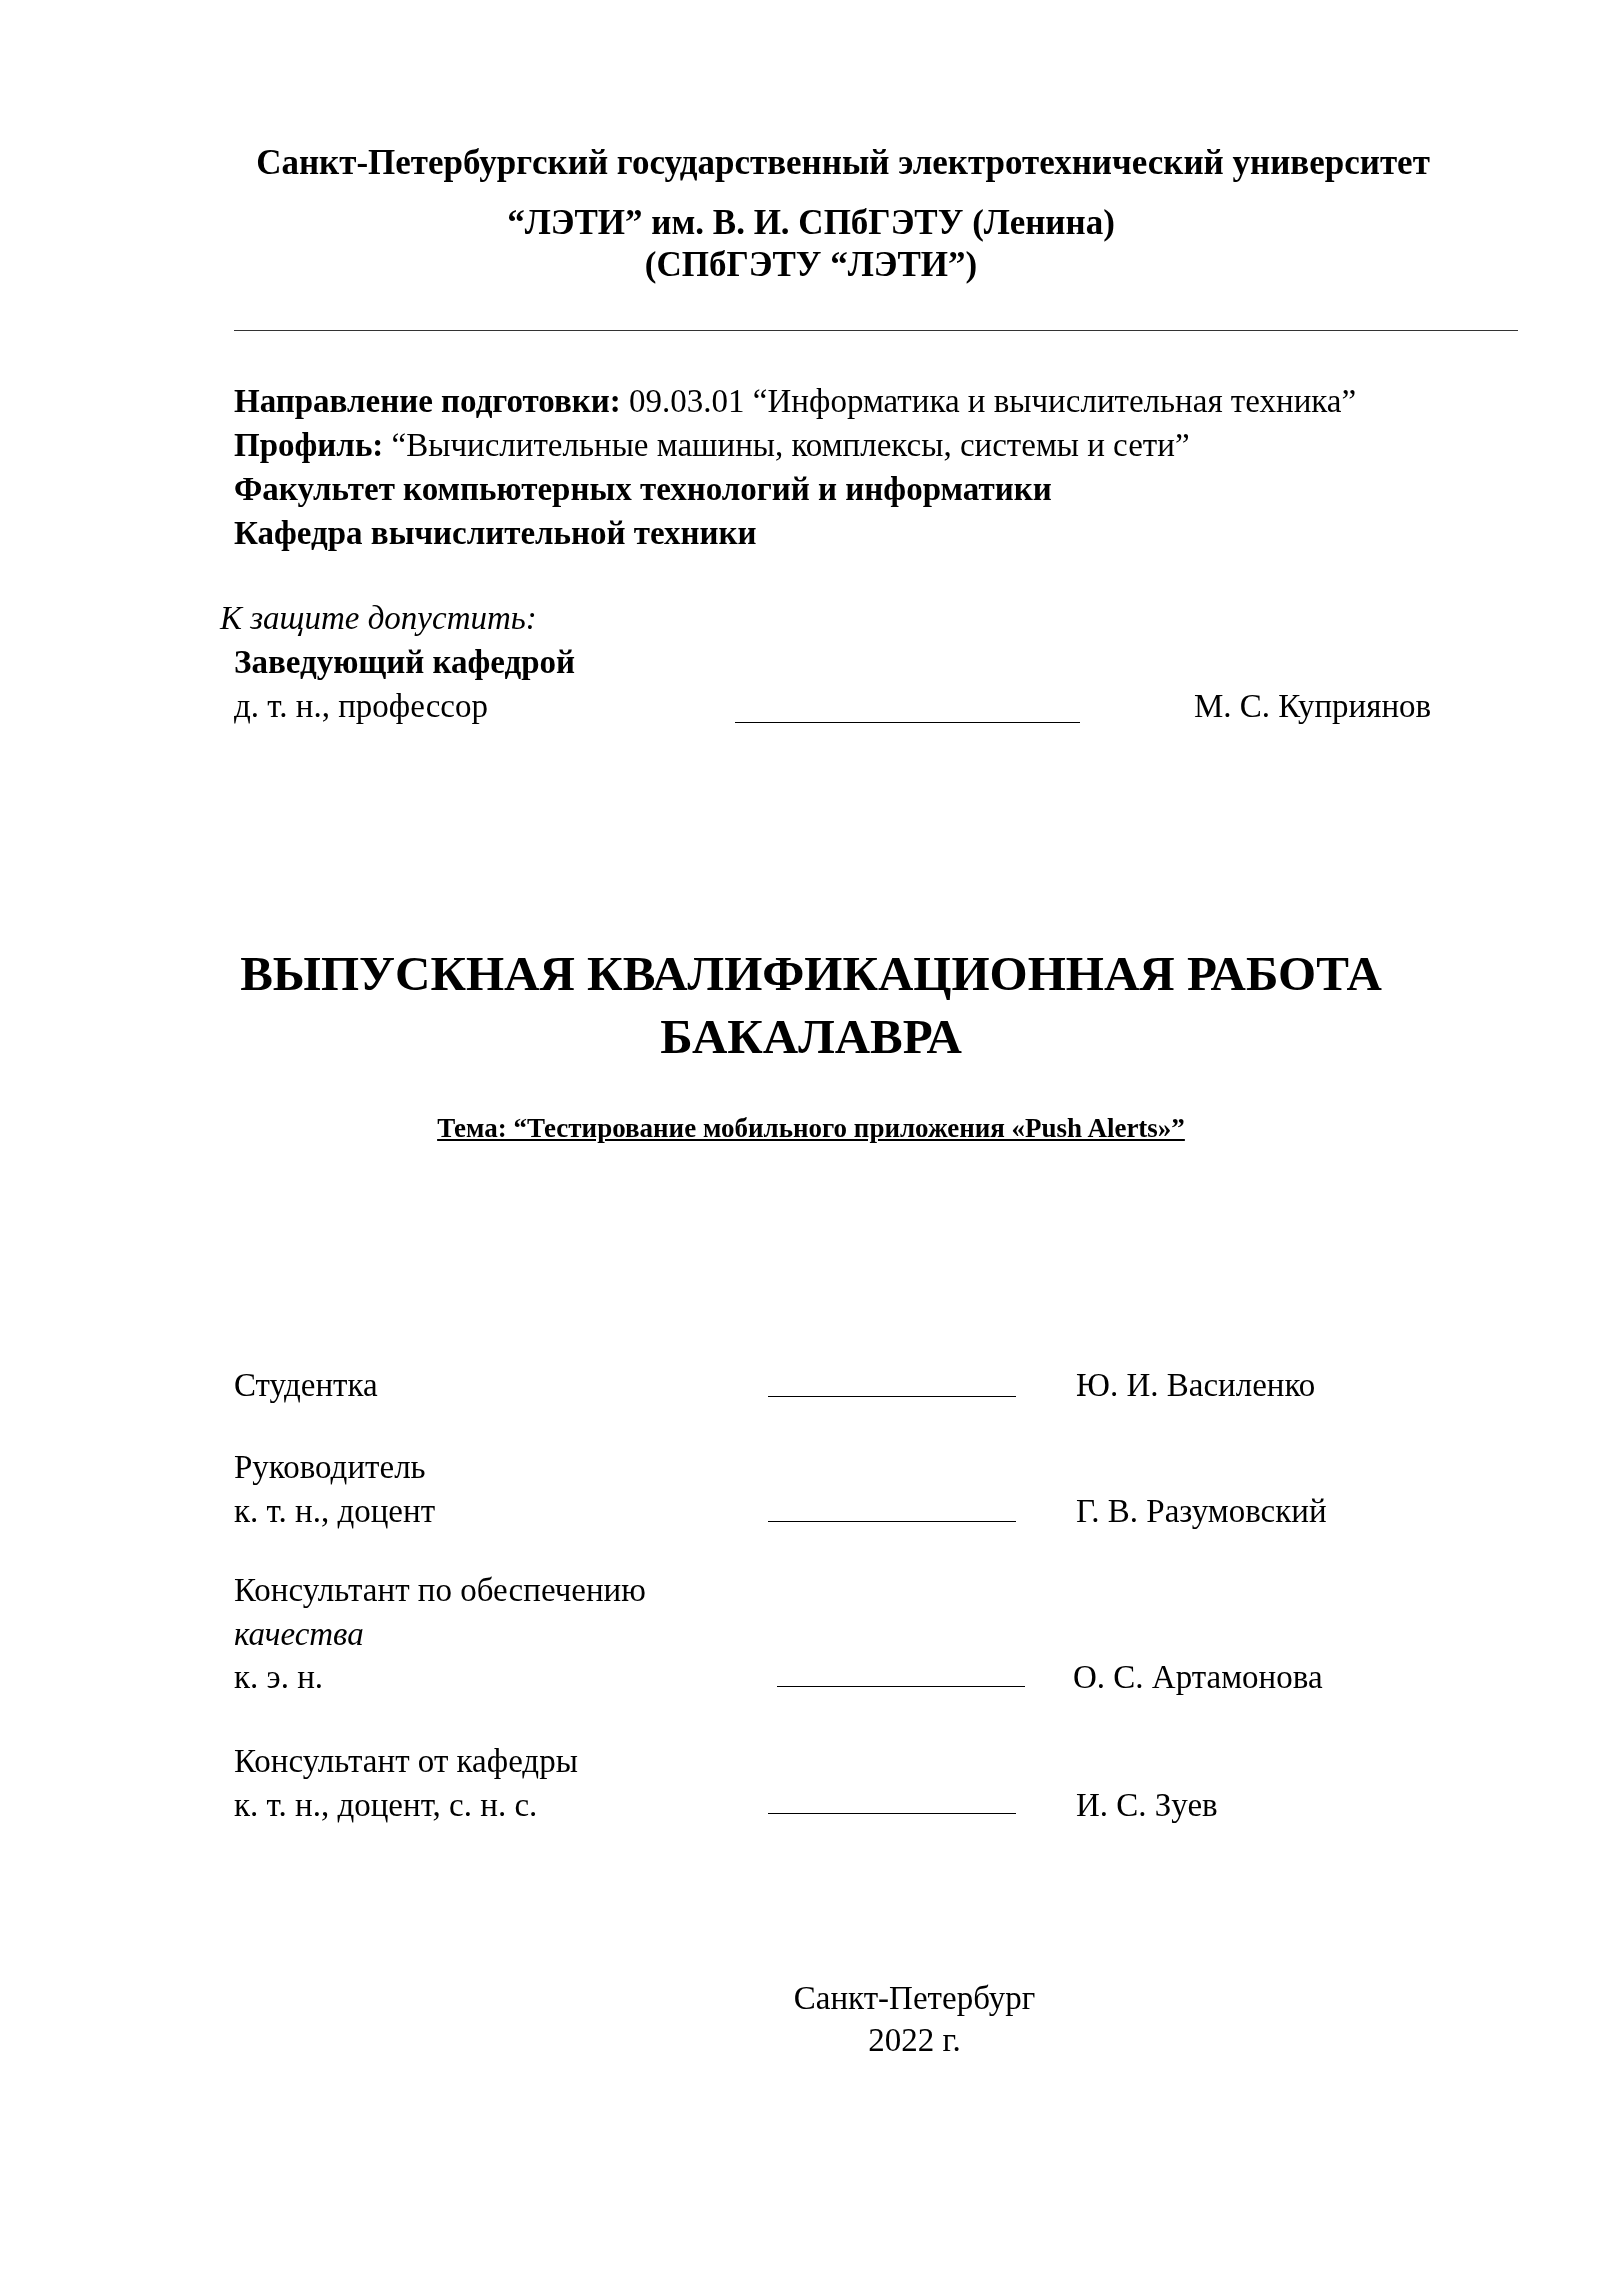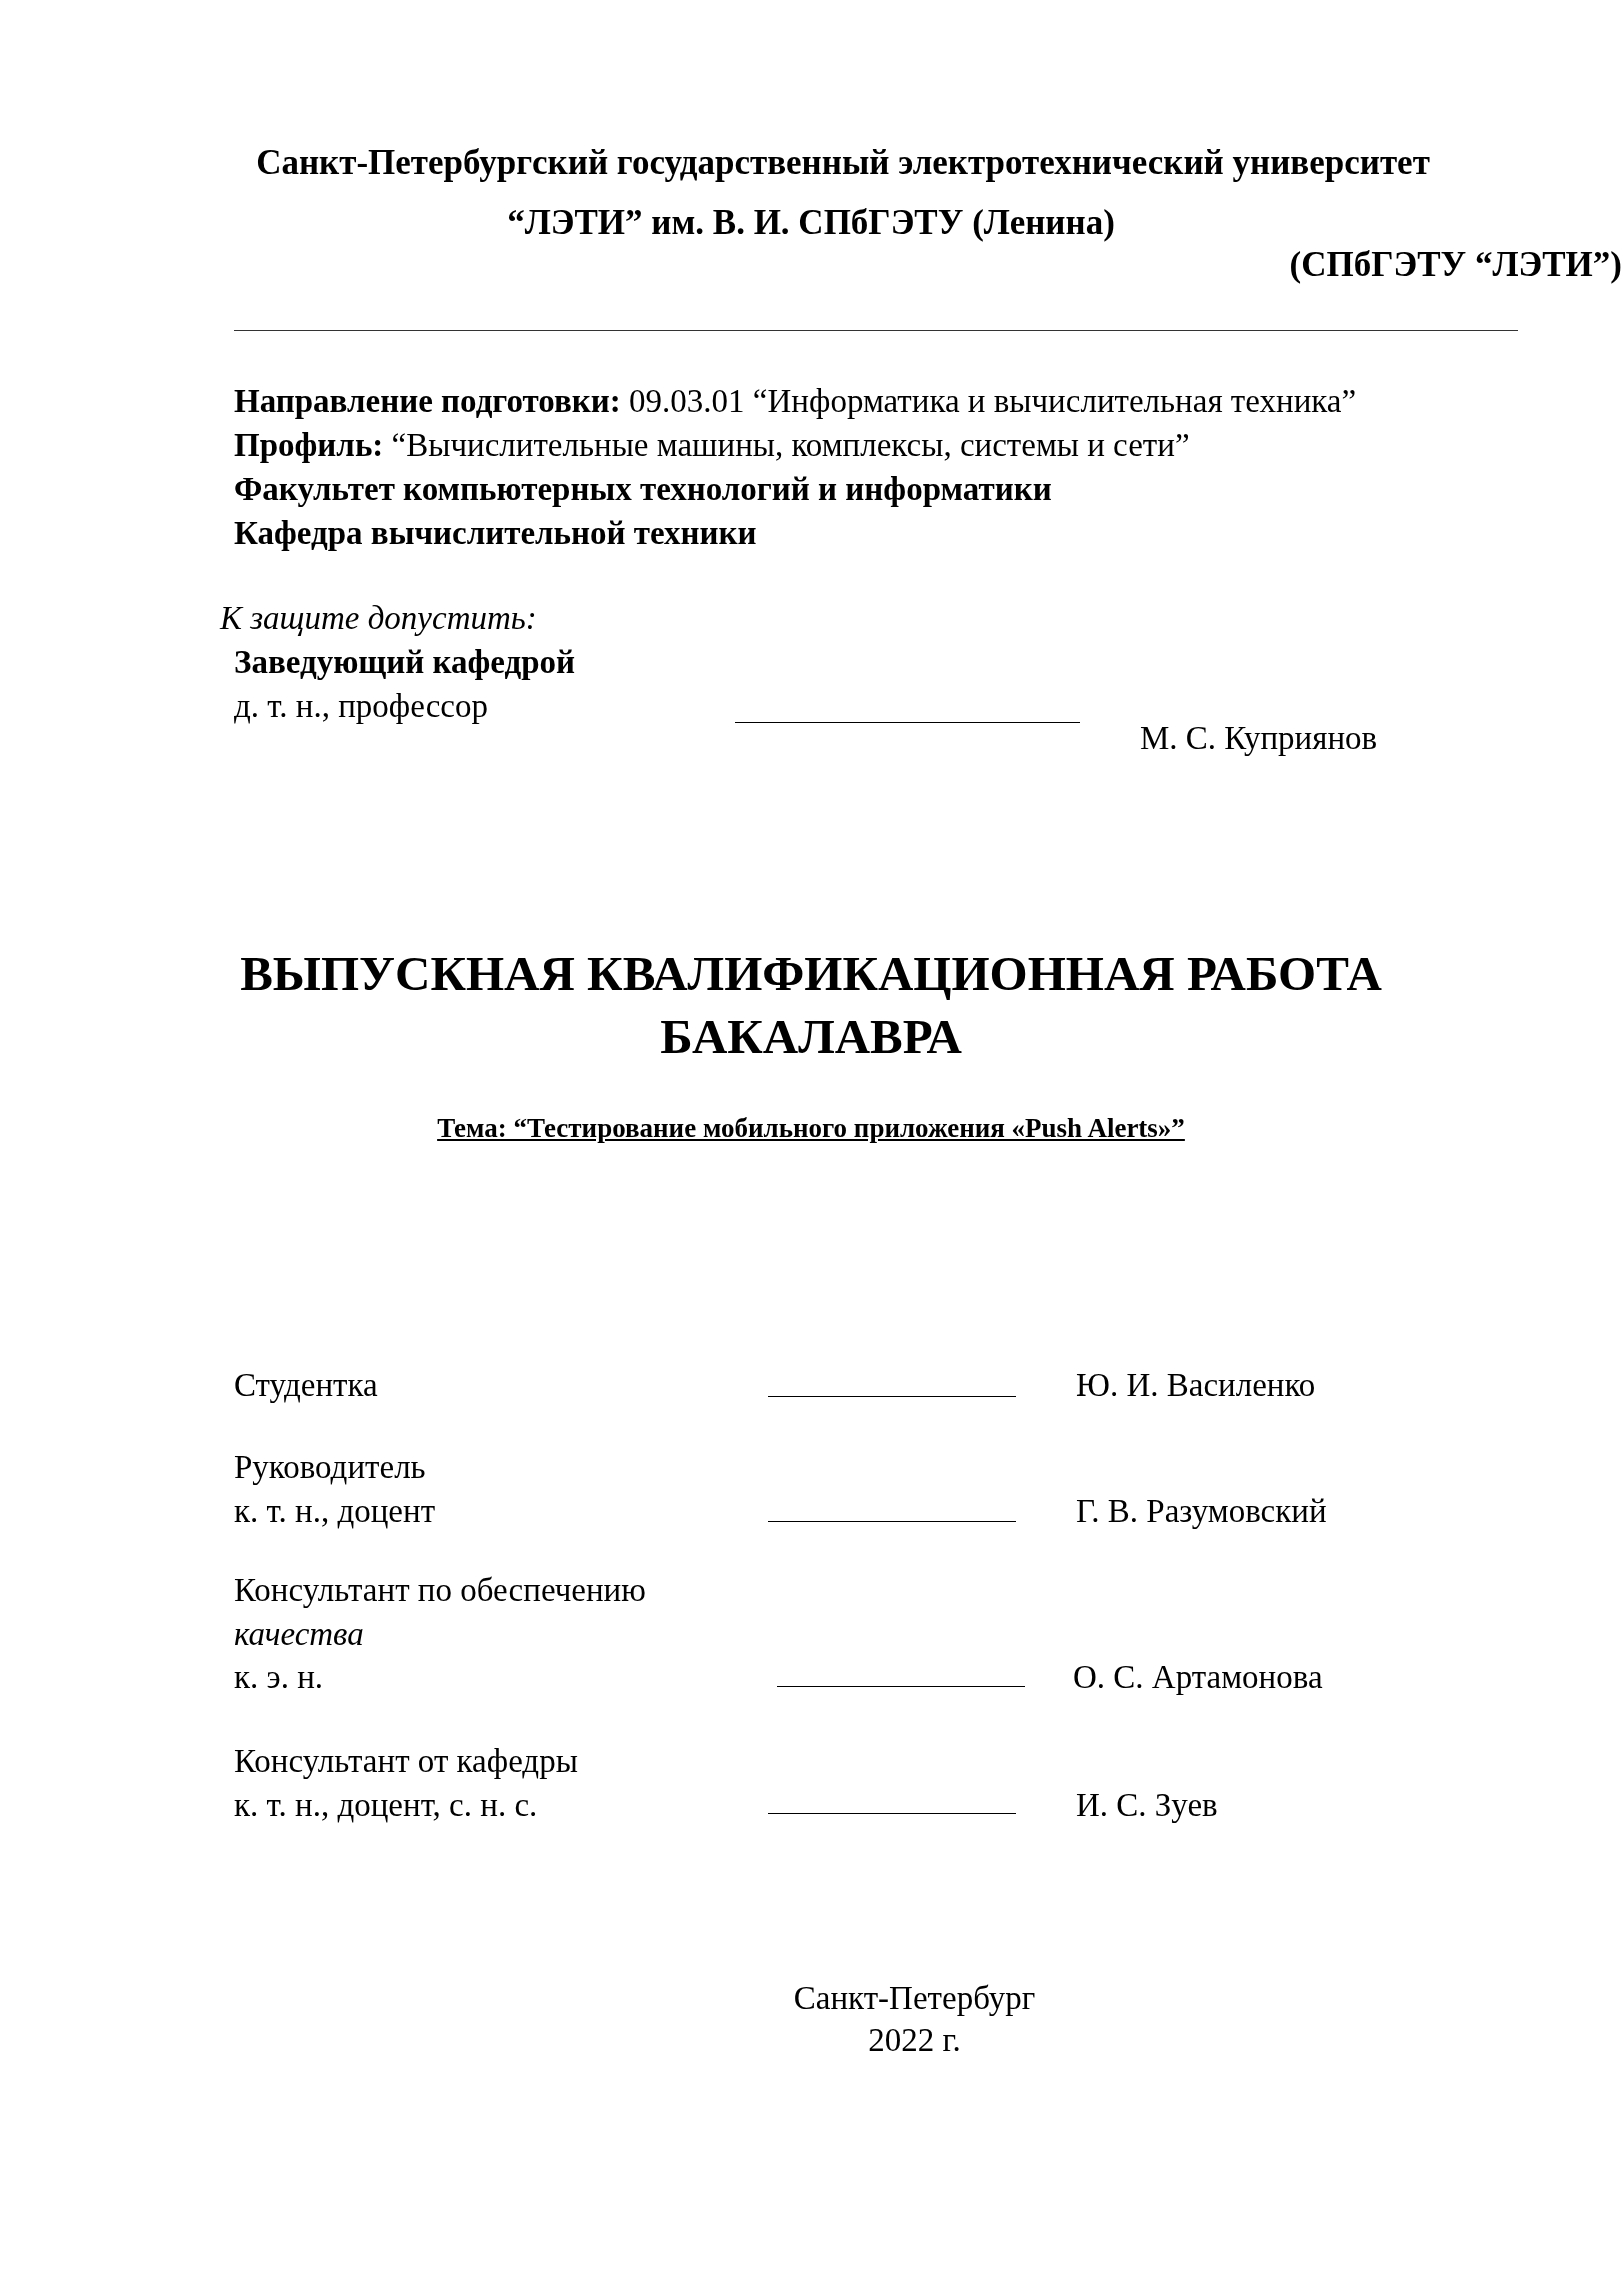--- a/index.html
+++ b/index.html
@@ -15,37 +15,37 @@
   .f48 { font-size:27px; line-height:47px; font-weight:bold;text-decoration:underline; }
   .rule { position:absolute; left:234px; width:1284px; top:330px; height:0; border-top:1.6px solid #333; }
   .sig { position:absolute; height:0; border-top:1.6px solid #000; }
 </style>
 </head>
 <body>
 
 <div>
   <div class="abs c b f44" style="top:142px;padding-left:32px;">Санкт-Петербургский государственный электротехнический университет</div>
   <div class="abs c b f44" style="top:202px;">“ЛЭТИ” им. В. И. СПбГЭТУ (Ленина)</div>
-  <div class="abs c b f44" style="top:244px;text-align:right;">(СПбГЭТУ “ЛЭТИ”)</div>
+  <div class="abs c b f44" style="top:244px;">(СПбГЭТУ “ЛЭТИ”)</div>
 </div>
 <div class="rule"></div>
 
 <div>
   <div class="abs f42" style="left:234px; top:380px;"><span class="b">Направление подготовки:</span><span> 09.03.01 “Информатика и вычислительная техника”</span></div>
   <div class="abs f42" style="left:234px; top:424px;"><span class="b">Профиль:</span><span> “Вычислительные машины, комплексы, системы и сети”</span></div>
   <div class="abs f42 b" style="left:234px; top:468px;">Факультет компьютерных технологий и информатики</div>
   <div class="abs f42 b" style="left:234px; top:512px;">Кафедра вычислительной техники</div>
 </div>
 
 <div>
   <div class="abs f42 i" style="left:220px; top:597px;">К защите допустить:</div>
   <div class="abs f42 b" style="left:234px; top:641px;">Заведующий кафедрой</div>
   <div class="abs f42" style="left:234px; top:685px;">д. т. н., профессор</div>
   <div class="sig" style="left:735px; width:345px; top:722px;"></div>
-  <div class="abs f42" style="left:1140px; top:685px;margin-top:32px;">М. С. Куприянов</div>
+  <div class="abs f42" style="left:1194px; top:685px;">М. С. Куприянов</div>
 </div>
 
 <div>
   <div class="abs c f60" style="top:942px;">ВЫПУСКНАЯ КВАЛИФИКАЦИОННАЯ РАБОТА</div>
   <div class="abs c f60" style="top:1005px;">БАКАЛАВРА</div>
   <div class="abs c f48" style="top:1105px;">Тема: “Тестирование мобильного приложения «Push Alerts»”</div>
 </div>
 
 <div>
   <div class="abs f42" style="left:234px; top:1364px;">Студентка</div>

